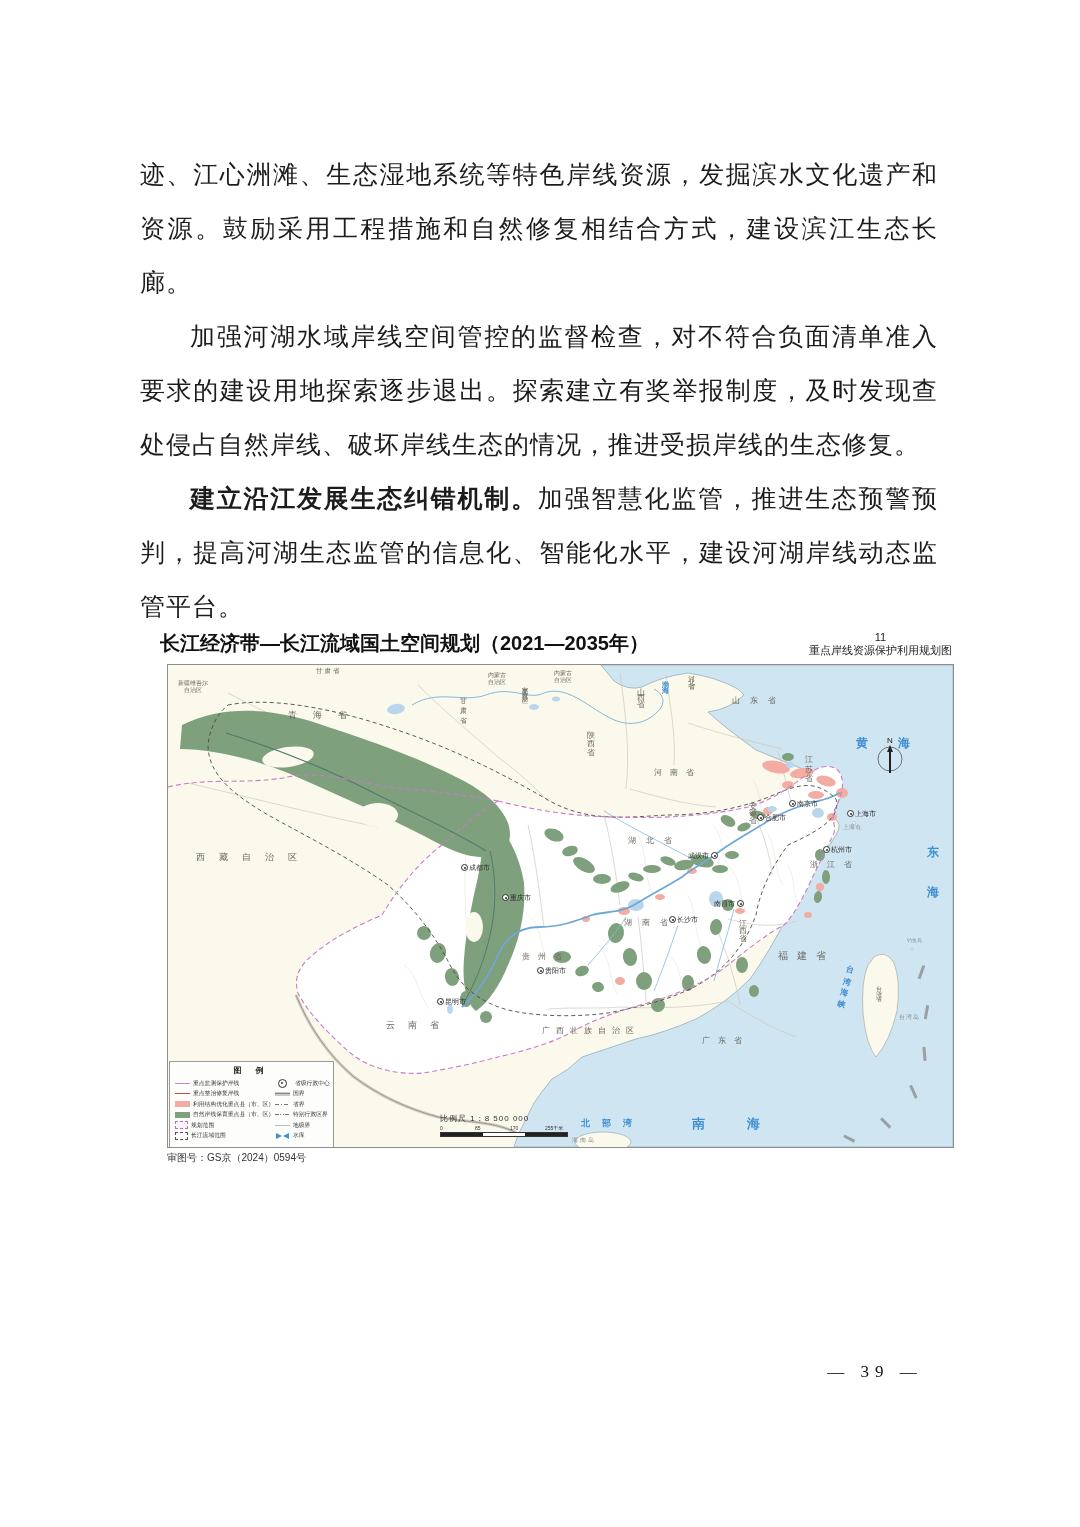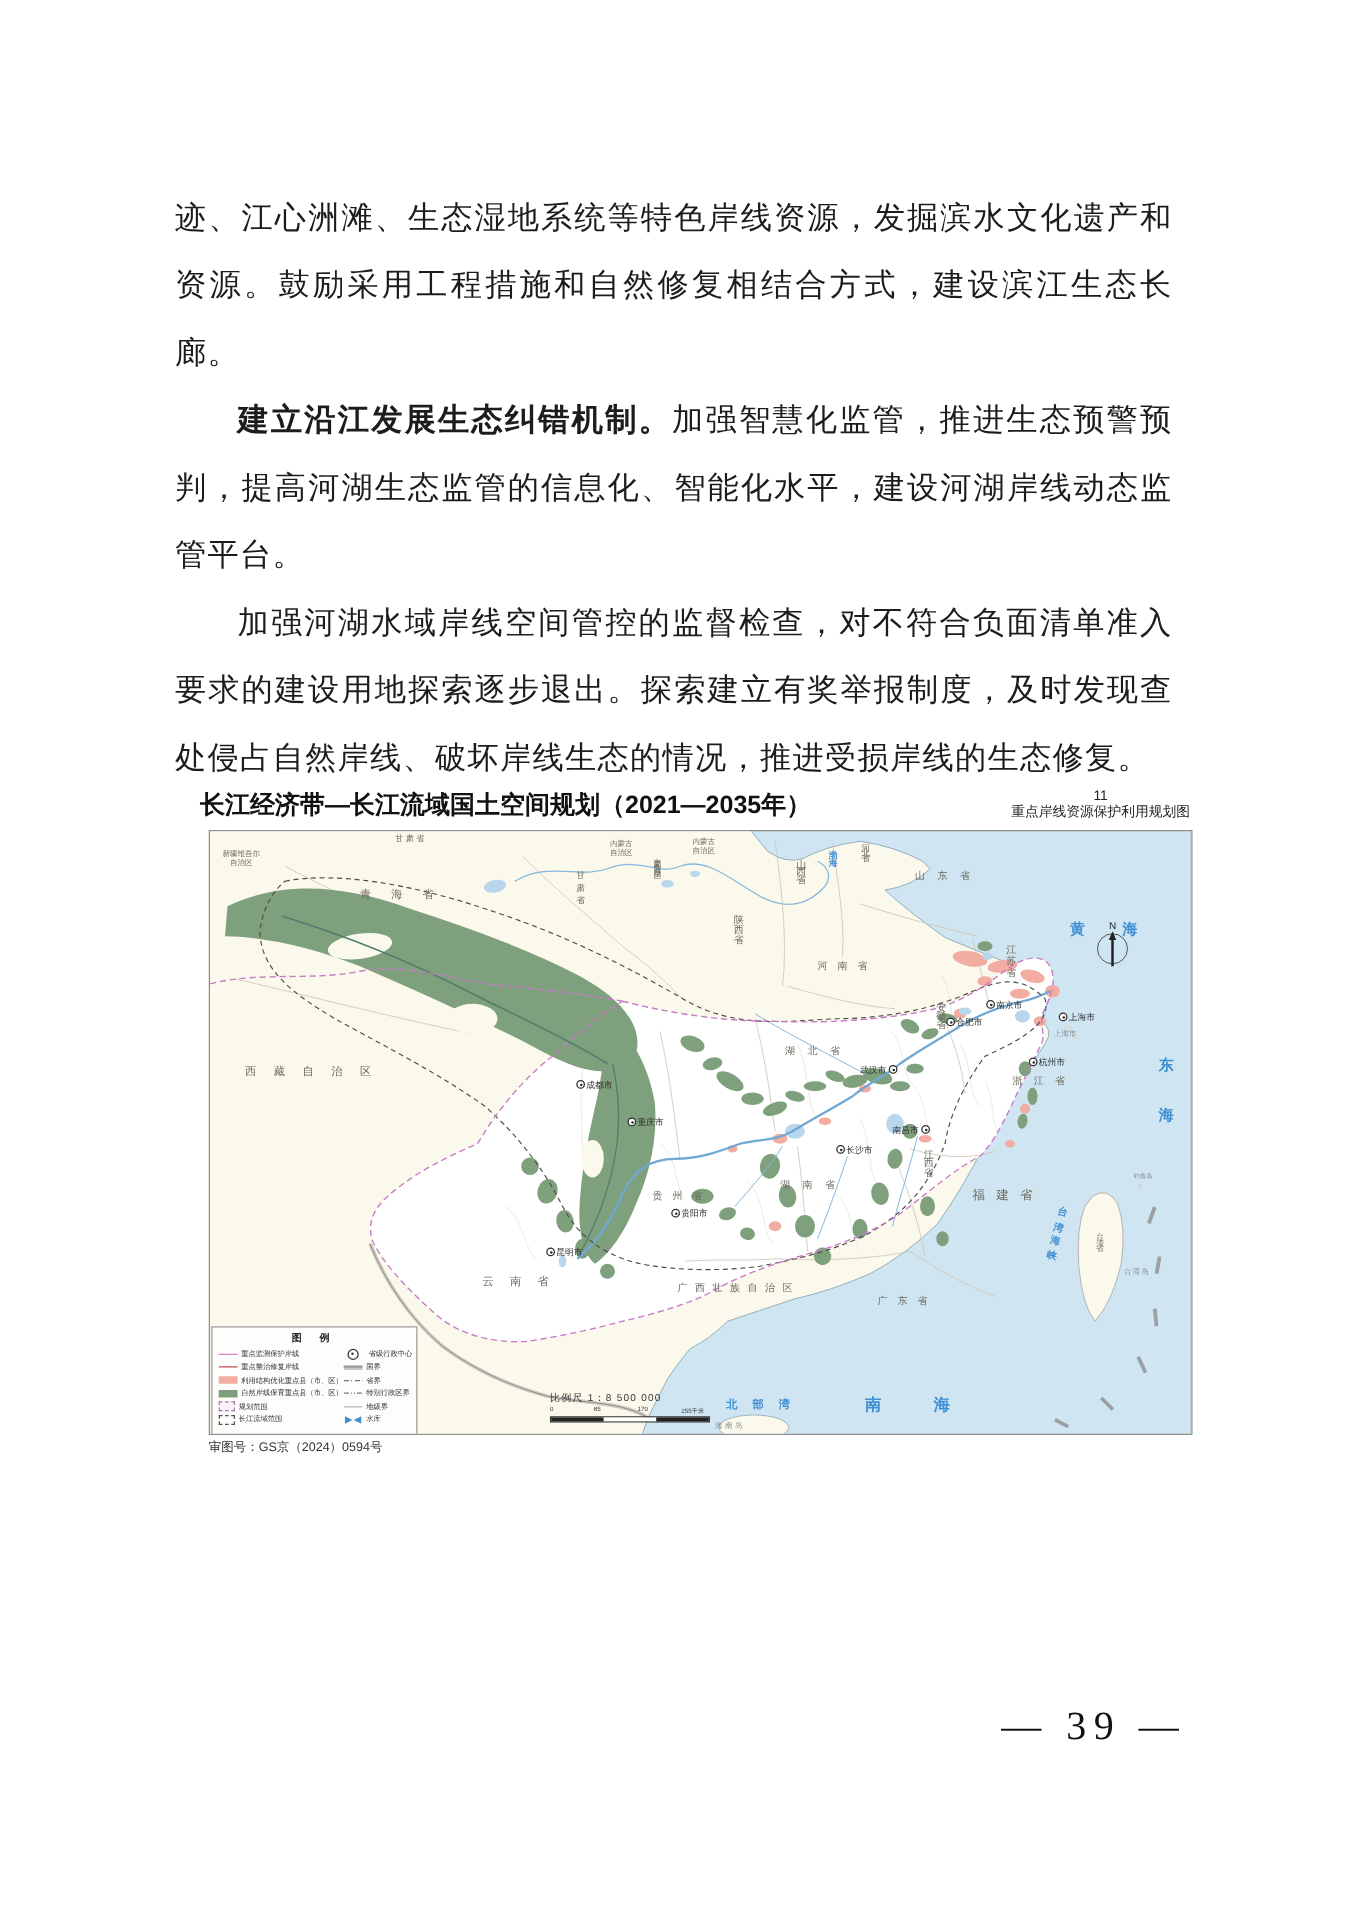--- a/index.html
+++ b/index.html
@@ -58,31 +58,31 @@
   .scalebar{position:absolute;left:272px;top:448px;width:180px;color:#333;}
   .scale-label{font-size:8px;letter-spacing:1px;}
   .scale-ticks{display:flex;width:140px;font-size:5px;margin-top:1px;}
   .scale-ticks span{width:42px;}
   .scale-seg{display:flex;width:126px;height:3px;border:0.5px solid #333;margin-top:0.5px;}
   .scale-seg i{flex:1;}
   .scale-seg i:nth-child(odd){background:#222;}
   .scale-seg i:nth-child(even){background:#fff;}
   .map-note{position:absolute;left:167px;top:1151px;font-size:10px;color:#333;
             font-family:"Liberation Sans","DejaVu Sans",sans-serif;}
-  .page-number{position:absolute;left:770px;top:1362px;width:210px;text-align:center;font-size:32px;color:#111;letter-spacing:6px;}
+  .page-number{position:absolute;left:770px;top:1362px;width:210px;text-align:center;font-size:17px;color:#111;letter-spacing:6px;}
 </style>
 </head>
 <body>
 
 <div class="page">
 
   <div class="text-block">
     <p>迹、江心洲滩、生态湿地系统等特色岸线资源，发掘滨水文化遗产和资源。鼓励采用工程措施和自然修复相结合方式，建设滨江生态长廊。</p>
+    <p class="indent">加强河湖水域岸线空间管控的监督检查，对不符合负面清单准入要求的建设用地探索逐步退出。探索建立有奖举报制度，及时发现查处侵占自然岸线、破坏岸线生态的情况，推进受损岸线的生态修复。</p>
     <p class="indent"><span class="lead">建立沿江发展生态纠错机制。</span><span>加强智慧化监管，推进生态预警预判，提高河湖生态监管的信息化、智能化水平，建设河湖岸线动态监管平台。</span></p>
-    <p class="indent">加强河湖水域岸线空间管控的监督检查，对不符合负面清单准入要求的建设用地探索逐步退出。探索建立有奖举报制度，及时发现查处侵占自然岸线、破坏岸线生态的情况，推进受损岸线的生态修复。</p>
   </div>
 
   <div class="fig-header">
     <div class="fig-title">长江经济带—长江流域国土空间规划（2021—2035年）</div>
     <div class="fig-right">
       <div>11</div>
       <div>重点岸线资源保护利用规划图</div>
     </div>
   </div>
 
@@ -270,21 +270,21 @@
         <span class="prov v" style="left: 416px; top: 60px; font-size: 8px; letter-spacing: 8px;">陕西省</span>
         <span class="prov v" style="left: 466px; top: 16px; font-size: 8px; letter-spacing: 6px;">山西省</span>
         <span class="prov v" style="left: 518px; top: 4px; font-size: 7px; letter-spacing: 4px;">河北省</span>
         <span class="prov" style="left: 564px; top: 30px; font-size: 8px; letter-spacing: 10px;">山东省</span>
         <span class="prov" style="left: 486px; top: 102px; font-size: 8px; letter-spacing: 8px;">河南省</span>
         <span class="prov v" style="left: 634px; top: 84px; font-size: 8px; letter-spacing: 9px;">江苏省</span>
         <span class="prov v" style="left: 578px; top: 130px; font-size: 8px; letter-spacing: 7px;">安徽省</span>
         <span class="prov" style="left: 460px; top: 170px; font-size: 8px; letter-spacing: 10px;">湖北省</span>
         <span class="prov" style="left: 642px; top: 194px; font-size: 8px; letter-spacing: 9px;">浙江省</span>
         <span class="prov v" style="left: 568px; top: 248px; font-size: 8px; letter-spacing: 7px;">江西省</span>
-        <span class="prov" style="left: 456px; top: 252px; font-size: 8px; letter-spacing: 10px; margin-top: 25px;">湖南省</span>
+        <span class="prov" style="left: 456px; top: 252px; font-size: 8px; letter-spacing: 10px;">湖南省</span>
         <span class="prov" style="left: 610px; top: 284px; font-size: 10px; letter-spacing: 9px;">福建省</span>
         <span class="prov" style="left: 354px; top: 286px; font-size: 8px; letter-spacing: 8px;">贵州省</span>
         <span class="prov" style="left: 218px; top: 354px; font-size: 9px; letter-spacing: 13px;">云南省</span>
         <span class="prov" style="left: 374px; top: 360px; font-size: 8px; letter-spacing: 6px;">广西壮族自治区</span>
         <span class="prov" style="left: 534px; top: 370px; font-size: 8px; letter-spacing: 8px;">广东省</span>
         <span class="prov" style="left: 28px; top: 186px; font-size: 9px; letter-spacing: 14px;">西藏自治区</span>
         <span class="prov v" style="left: 706px; top: 316px; font-size: 6px; letter-spacing: 5px;">台湾省</span>
         <span class="sea-lab v" style="left: 492px; top: 10px; font-size: 7px; letter-spacing: 6px;">渤海</span>
         <span class="sea-lab" style="left: 688px; top: 70px; font-size: 12px; letter-spacing: 30px;">黄海</span>
         <span class="sea-lab v" style="left: 756px; top: 170px; font-size: 12px; letter-spacing: 40px;">东海</span>

